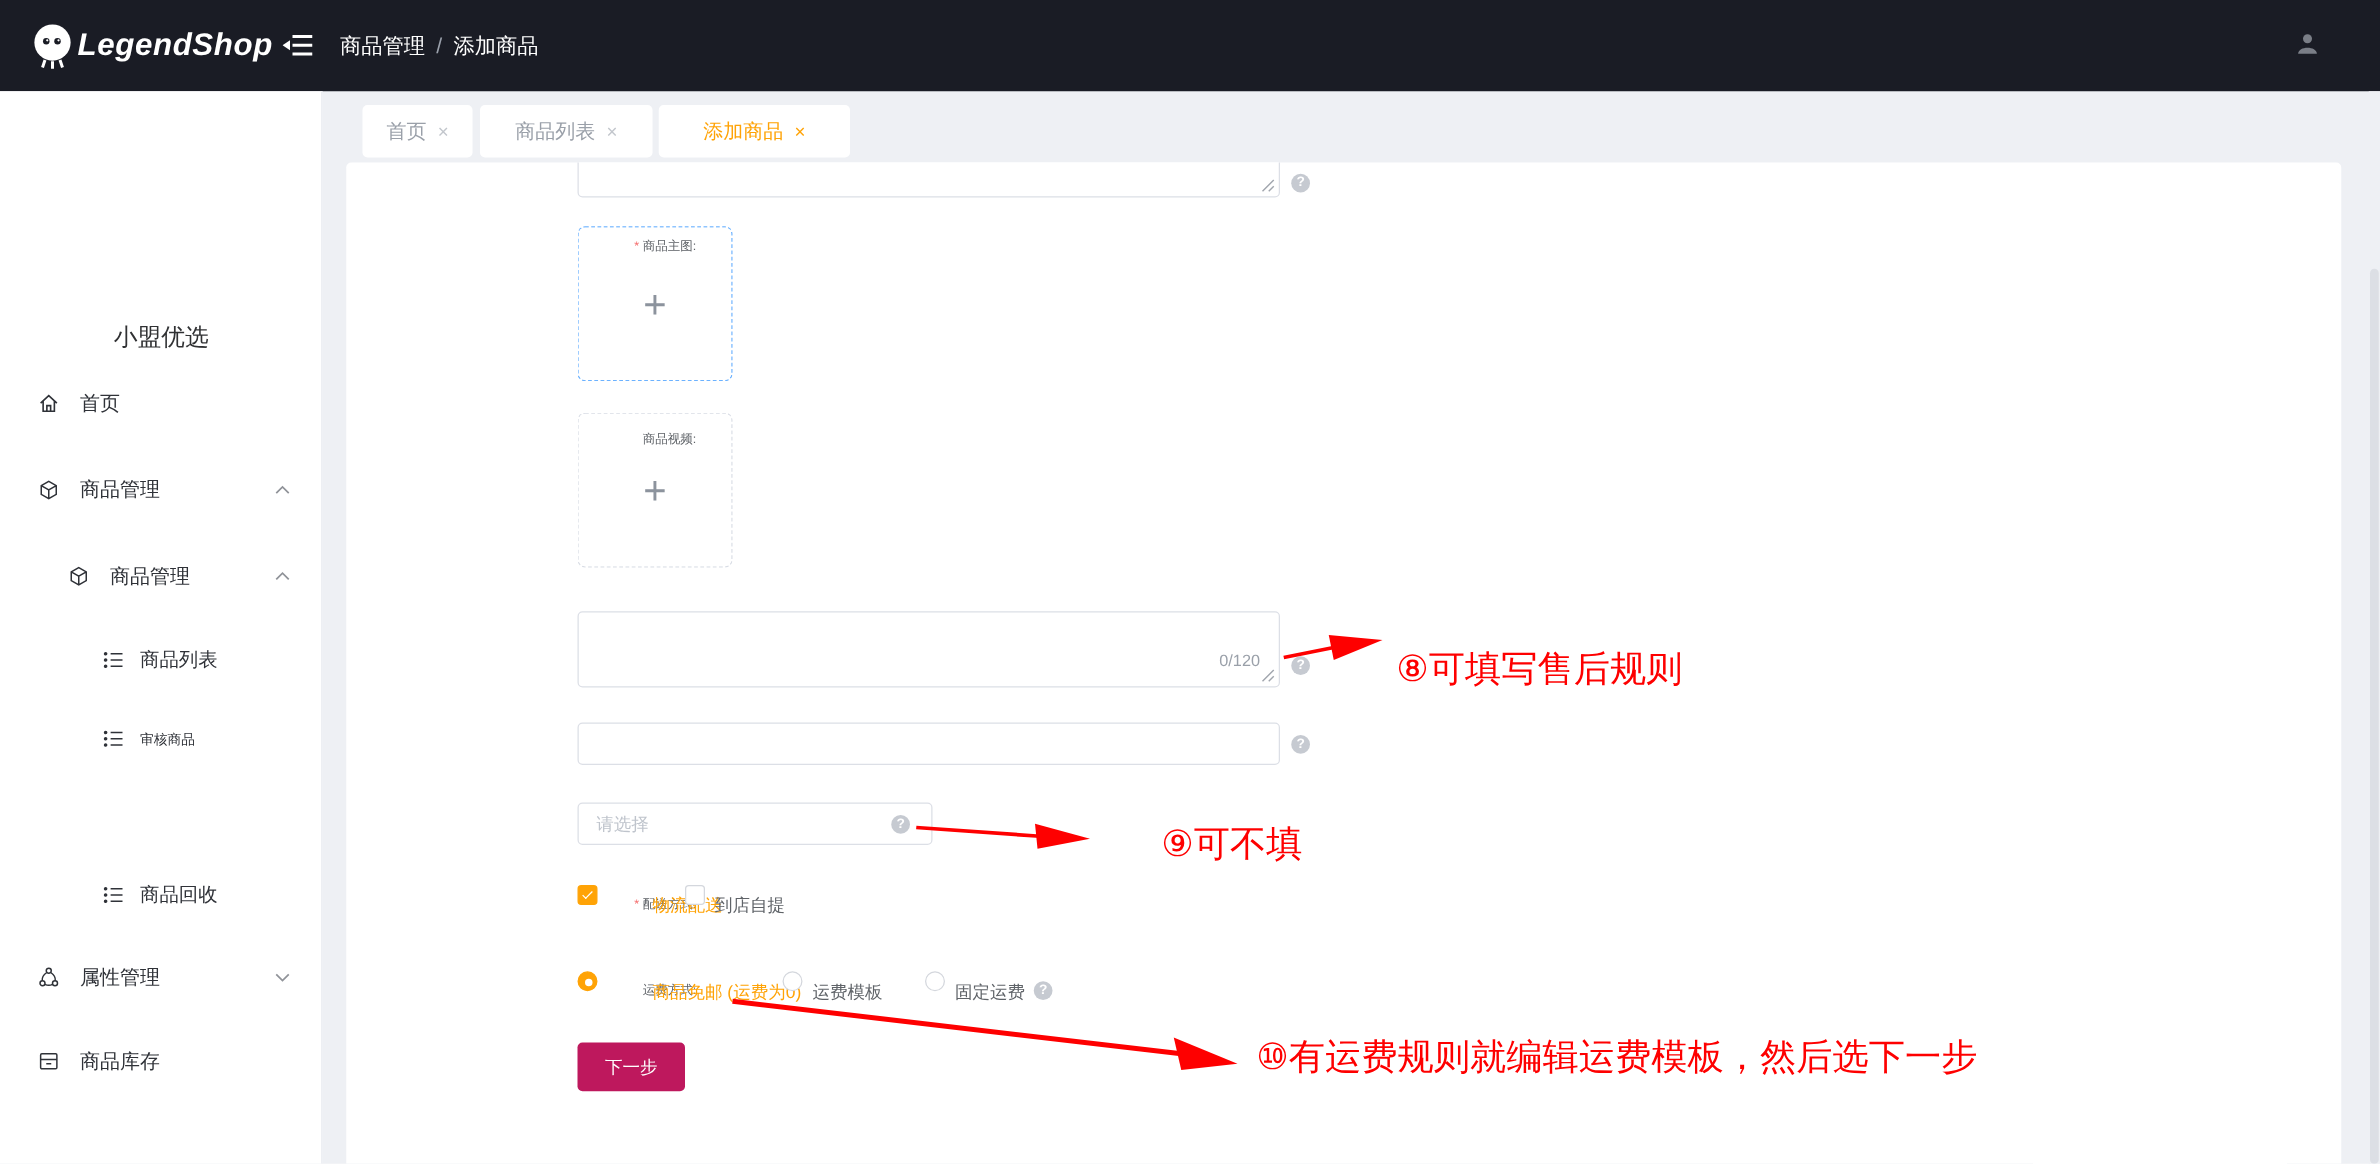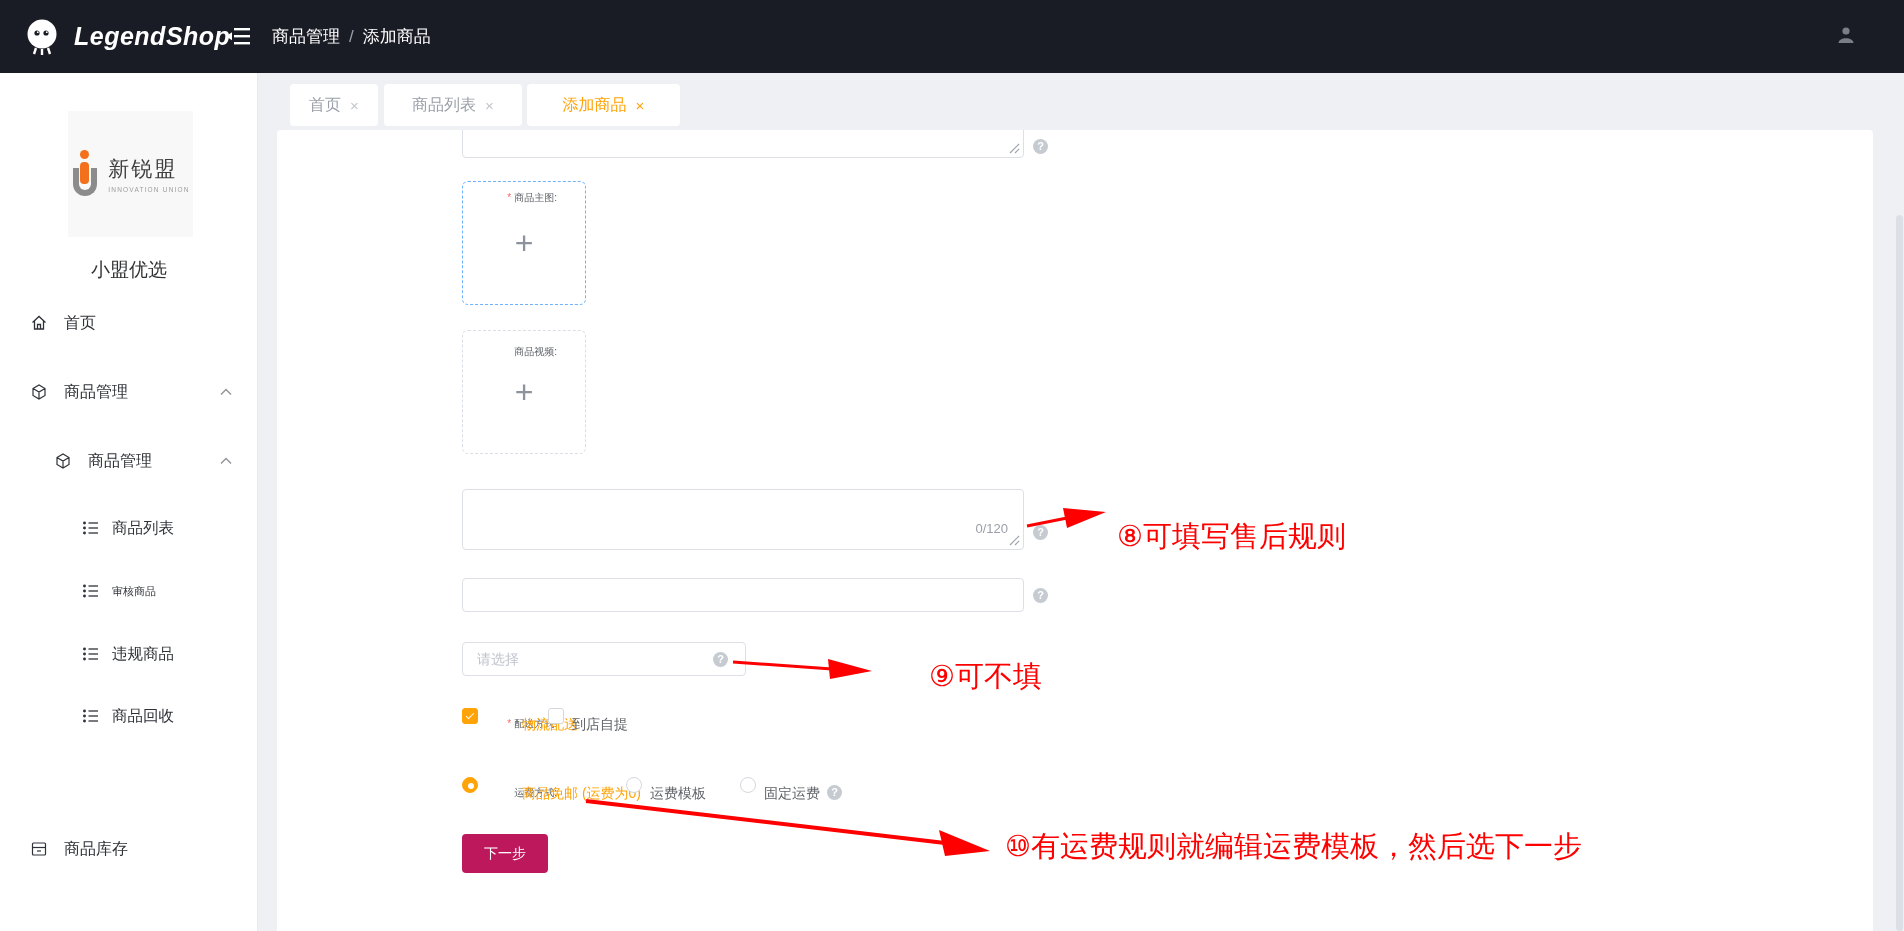--- a/index.html
+++ b/index.html
@@ -1,21 +1,21 @@
 <!DOCTYPE html>
 <html><head>
 <meta charset="utf-8">
 <style>
   * { margin:0; padding:0; box-sizing:border-box; }
   html,body { width:1904px; height:931px; overflow:hidden; }
   body { font-family:"Liberation Sans","DejaVu Sans",sans-serif; background:#eef0f4; position:relative; }
 
   
   .header { position:absolute; left:0; top:0; width:1904px; height:73px; background:#1a1c25; display:flex; align-items:center; }
-  .brand-wrap { position:absolute; left:24px; top:0; height:73px; display:flex; align-items:center; gap:14px; }
+  .brand-wrap { position:absolute; left:24px; top:0; height:73px; display:flex; align-items:center; gap:2px; }
   .brand-name { color:#fff; font-size:25px; font-weight:bold; font-style:italic; letter-spacing:.5px; }
   .fold-btn { position:absolute; left:226px; top:27px; width:24px; height:19px; cursor:pointer; }
   .crumbs { position:absolute; left:272px; top:0; height:73px; display:flex; align-items:center; gap:9px; color:#fff; font-size:17px; }
   .crumb-sep { color:#9aa0ab; }
   .user-btn { position:absolute; right:48px; top:25px; width:20px; height:20px; cursor:pointer; }
 
   
   .sidebar { position:absolute; left:0; top:73px; width:258px; height:858px; background:#fff; border-right:1px solid #e8eaef; }
   .logo-box { position:absolute; left:68px; top:38px; width:125px; height:126px; background:#f8f8f8; display:flex; align-items:center; justify-content:center; gap:7px; }
   .logo-mark { position:relative; width:30px; height:48px; }
@@ -89,31 +89,20 @@
     <span class="crumb-sep">/</span>
     <span>添加商品</span>
   </div>
   <svg class="user-btn" viewBox="0 0 20 20">
     <circle cx="10" cy="6" r="3.6" fill="#7a7e87"></circle>
     <path d="M2.5 18 C2.5 11.5 17.5 11.5 17.5 18 Z" fill="#7a7e87"></path>
   </svg>
 </div>
 
 <div class="sidebar">
-  <div class="logo-box">
-    <div class="logo-mark">
-      <div class="logo-dot"></div>
-        <div class="logo-stem"></div>
-        <div class="logo-u"></div>
-    </div>
-    <div class="logo-texts">
-      <span class="logo-cn">新锐盟</span>
-      <span class="logo-en">INNOVATION UNION</span>
-    </div>
-  </div>
   <div class="shop-name">小盟优选</div>
 
   <div class="menu-item" style="top:230px;">
     <svg class="mi-icon" style="left:30px;" viewBox="0 0 18 18" fill="none" stroke="#2f3238" stroke-width="1.3">
       <path d="M2.5 8.5 L9 2.5 L15.5 8.5 M4.5 7 V15 H13.5 V7 M7.5 15 V10.5 H10.5 V15"></path>
     </svg>
     <span class="mi-label" style="left:64px;">首页</span>
   </div>
 
   <div class="menu-item" style="top:299px;">
@@ -151,43 +140,44 @@
     <svg class="mi-icon" style="left:82px;" viewBox="0 0 18 18" stroke="#2f3238" stroke-width="1.3">
       <circle cx="2.5" cy="4" r="0.8" fill="#2f3238"></circle>
         <line x1="6.5" y1="4" x2="16" y2="4"></line>
       <circle cx="2.5" cy="9" r="0.8" fill="#2f3238"></circle>
         <line x1="6.5" y1="9" x2="16" y2="9"></line>
       <circle cx="2.5" cy="14" r="0.8" fill="#2f3238"></circle>
         <line x1="6.5" y1="14" x2="16" y2="14"></line>
     </svg>
     <span class="mi-label" style="left:112px; font-size:11px;">审核商品</span>
   </div>
-  <div class="menu-item" style="top:561px;">
-    <svg class="mi-icon" style="left:82px;" viewBox="0 0 18 18" stroke="#2f3238" stroke-width="1.3">
-      <circle cx="2.5" cy="4" r="0.8" fill="#2f3238"></circle>
-        <line x1="6.5" y1="4" x2="16" y2="4"></line>
-      <circle cx="2.5" cy="9" r="0.8" fill="#2f3238"></circle>
-        <line x1="6.5" y1="9" x2="16" y2="9"></line>
-      <circle cx="2.5" cy="14" r="0.8" fill="#2f3238"></circle>
-        <line x1="6.5" y1="14" x2="16" y2="14"></line>
-    </svg>
-    <span class="mi-label" style="left:112px; font-size:15.5px;">违规商品</span>
-  </div>
   <div class="menu-item" style="top:623px;">
     <svg class="mi-icon" style="left:82px;" viewBox="0 0 18 18" stroke="#2f3238" stroke-width="1.3">
       <circle cx="2.5" cy="4" r="0.8" fill="#2f3238"></circle>
         <line x1="6.5" y1="4" x2="16" y2="4"></line>
       <circle cx="2.5" cy="9" r="0.8" fill="#2f3238"></circle>
         <line x1="6.5" y1="9" x2="16" y2="9"></line>
       <circle cx="2.5" cy="14" r="0.8" fill="#2f3238"></circle>
         <line x1="6.5" y1="14" x2="16" y2="14"></line>
     </svg>
     <span class="mi-label" style="left:112px; font-size:15.5px;">商品回收</span>
   </div>
 
+  <div class="menu-item" style="top:689px;">
+    <svg class="mi-icon" style="left:30px;" viewBox="0 0 18 18" fill="none" stroke="#2f3238" stroke-width="1.2">
+      <circle cx="9" cy="3.5" r="2"></circle>
+        <circle cx="4" cy="13.5" r="2"></circle>
+        <circle cx="14" cy="13.5" r="2"></circle>
+      <path d="M7.4 5 C4.5 7 3.5 9.5 3.8 11.6 M10.6 5 C13.5 7 14.5 9.5 14.2 11.6 M6 14.5 C8 15.5 10 15.5 12 14.5"></path>
+    </svg>
+    <span class="mi-label" style="left:64px;">属性管理</span>
+    <svg class="mi-chev" viewBox="0 0 12 8" fill="none" stroke="#909399" stroke-width="1.4">
+        <polyline points="1,1.5 6,6.5 11,1.5"></polyline>
+      </svg>
+  </div>
 
   <div class="menu-item" style="top:756px;">
     <svg class="mi-icon" style="left:30px;" viewBox="0 0 18 18" fill="none" stroke="#2f3238" stroke-width="1.2">
       <rect x="2.5" y="3" width="13" height="12" rx="1"></rect>
       <line x1="2.5" y1="7.5" x2="15.5" y2="7.5"></line>
       <line x1="7" y1="11" x2="11" y2="11"></line>
     </svg>
     <span class="mi-label" style="left:64px;">商品库存</span>
   </div>
 </div>

